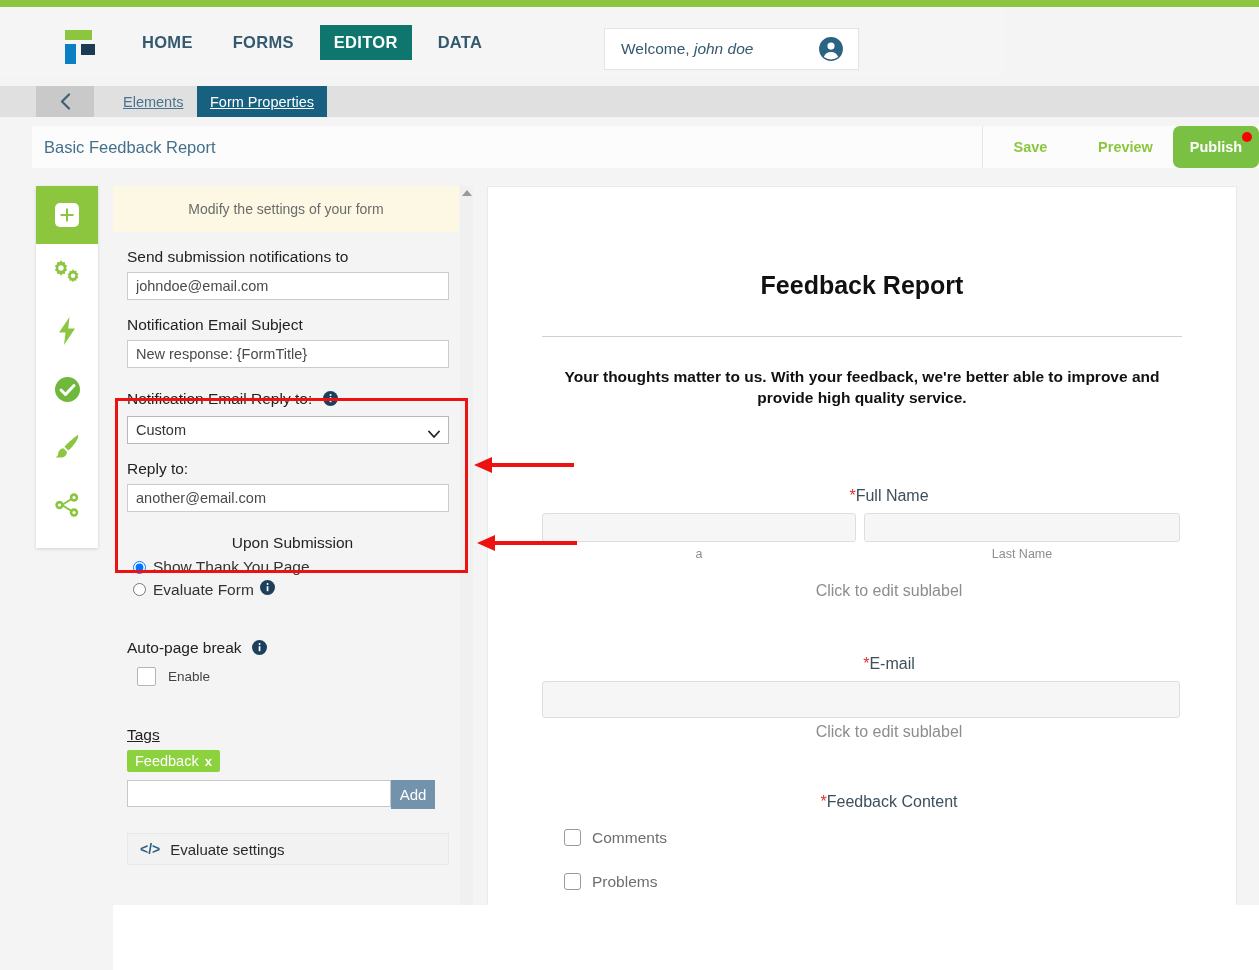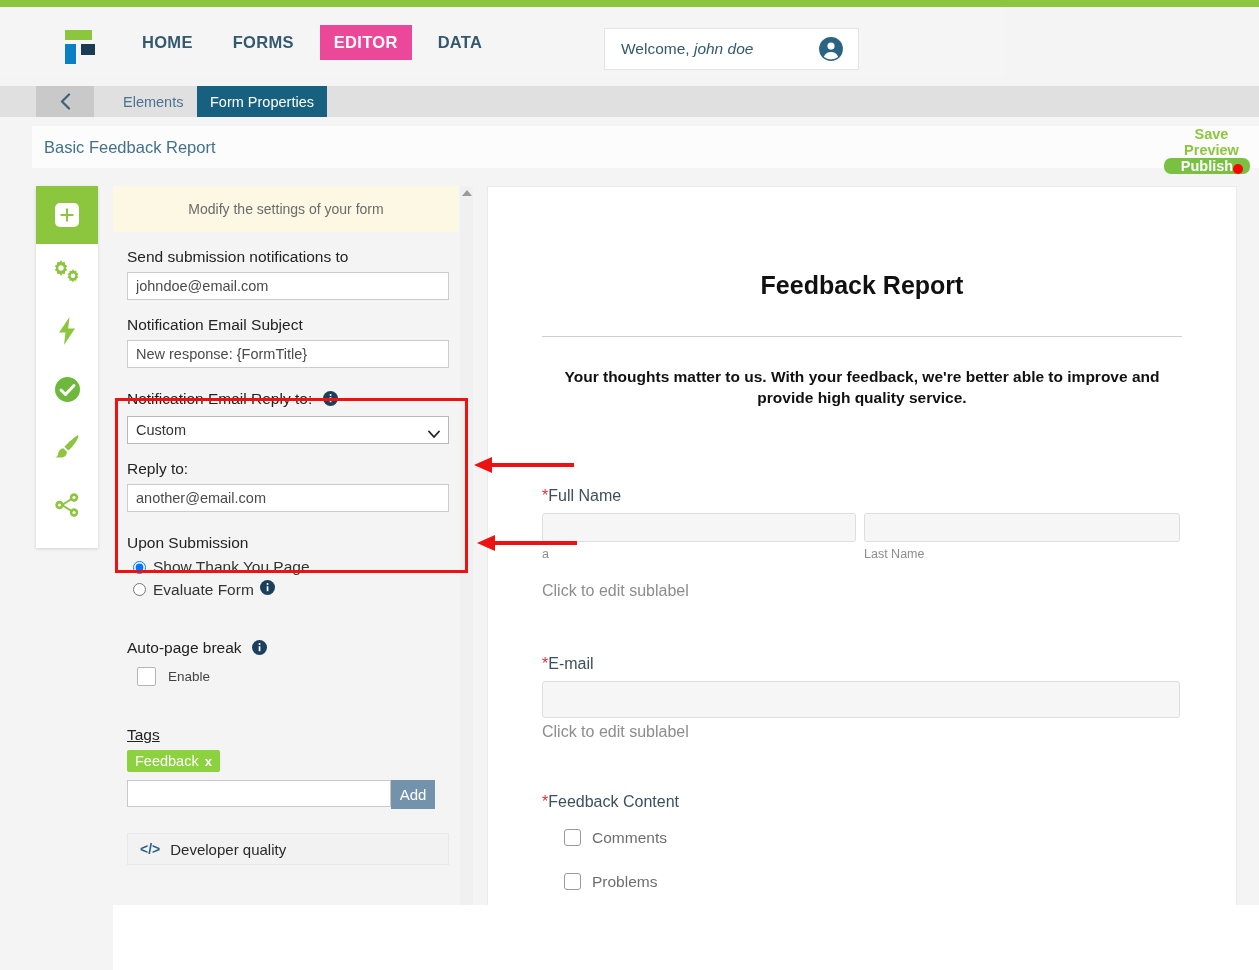--- a/index.html
+++ b/index.html
@@ -38,21 +38,21 @@
   .nav-items {
     position: absolute; left: 128px; top: 0; height: 70px;
     display: flex; align-items: center; gap: 0px;
   }
   .nav-item {
     font-size: 16.5px; font-weight: bold; letter-spacing: .3px;
     color: #34596f; padding: 8px 14px; margin-right: 12px;
     cursor: pointer; user-select: none;
   }
   .nav-item.active {
-    background: #ec4899; color: #ffffff;
+    background: #0f766e; color: #ffffff;
   }
   .welcome-box {
     position: absolute; right: 146px; top: 21px;
     width: 255px; height: 42px;
     background: #ffffff; border: 1px solid #e4e4e4;
     display: flex; align-items: center; justify-content: space-between;
     padding: 0 14px 0 16px;
   }
   .welcome-text {
     font-size: 15.5px; color: #34596f;
@@ -66,37 +66,37 @@
     background: #e0e0e0;
   }
   .back-btn {
     position: absolute; left: 36px; top: 0; width: 58px; height: 31px;
     background: #c9c9c9; display: flex; align-items: center; justify-content: center;
     cursor: pointer;
   }
   .tab {
     position: absolute; top: 0; height: 31px;
     display: flex; align-items: center; padding: 0 13px;
-    font-size: 14.5px; cursor: pointer;
+    font-size: 14.5px; cursor: pointer; text-decoration: underline;
   }
   .tab-elements { left: 110px; color: #4b7390; }
   .tab-formprops { left: 197px; background: #17607f; color: #ffffff; }
 
   
   .titlebar {
     position: absolute; left: 32px; top: 126px;
     width: 1227px; height: 42px; background: #fcfcfc;
     display: flex; align-items: center;
   }
   .form-title {
     margin-left: 12px; font-size: 16.5px; color: #44708b;
   }
   .titlebar-actions {
     position: absolute; right: 0; top: 0; height: 42px;
-    display: flex; align-items: stretch; flex-direction: column;
+    display: flex; align-items: stretch;
   }
   .tb-divider { width: 1px; background: #e7e7e7; }
   .tb-btn {
     display: flex; align-items: center; justify-content: center;
     font-size: 14.5px; font-weight: bold; color: #8cc63e;
     width: 95px; cursor: pointer;
   }
   .tb-publish {
     position: relative; background: #7ac143; color: #ffffff;
     width: 86px; display: flex; align-items: center; justify-content: center;
@@ -234,21 +234,21 @@
     color: #111; margin-top: 84px;
   }
   .pv-rule {
     width: 640px; margin: 36px auto 0 auto; height: 1px; background: #cfcfcf;
   }
   .pv-sub {
     width: 600px; margin: 30px auto 0 auto;
     text-align: center; font-size: 15.5px; font-weight: bold;
     color: #111; line-height: 1.35;
   }
-  .pv-field { margin: 0 0 0 54px; }
+  .pv-field { margin: 0 0 0 54px; text-align: center; }
   .pv-label {
     font-size: 16px; color: #3d4f5c; margin-bottom: 8px;
   }
   .pv-label .req { color: #e03030; }
   .pv-inputs { display: flex; gap: 8px; }
   .pv-input {
     height: 29px; background: #f6f6f6;
     border: 1px solid #dedede; border-radius: 3px;
   }
   .pv-sublabel { font-size: 12.5px; color: #8d8d8d; margin-top: 5px; }
@@ -400,21 +400,21 @@
         <span class="select-chev">
           <svg width="12" height="9" viewBox="0 0 12 9">
             <polyline points="1,1.5 6,7 11,1.5" fill="none" stroke="#222" stroke-width="1.8" stroke-linecap="round" stroke-linejoin="round"></polyline>
           </svg>
         </span>
       </div>
 
       <div class="field-label">Reply to:</div>
       <input class="text-input" value="another@email.com" style="">
 
-      <div class="field-label" style="margin-top:22px;">Upon Submission</div>
+      <div class="field-label" style="margin-top:22px;text-align:center;">Upon Submission</div>
 
       <label class="radio-row">
         <input type="radio" name="uponsub" checked="" style="">
         <span>Show Thank You Page</span>
       </label>
 
       <label class="radio-row">
         <input type="radio" name="uponsub" style="">
         <span>Evaluate Form</span>
         <span class="info-icon">
@@ -450,21 +450,21 @@
         </span>
       </div>
 
       <div class="tag-row">
         <input class="tag-input" value="" style="">
         <button class="add-btn">Add</button>
       </div>
 
       <div class="dev-bar">
         <span class="code">&lt;/&gt;</span>
-        <span>Developer quality</span>
+        <span>Evaluate settings</span>
       </div>
 
     </div>
   </div>
 
   <div class="panel-scroll">
     <div class="up"></div>
   </div>
 
   <div class="preview">

